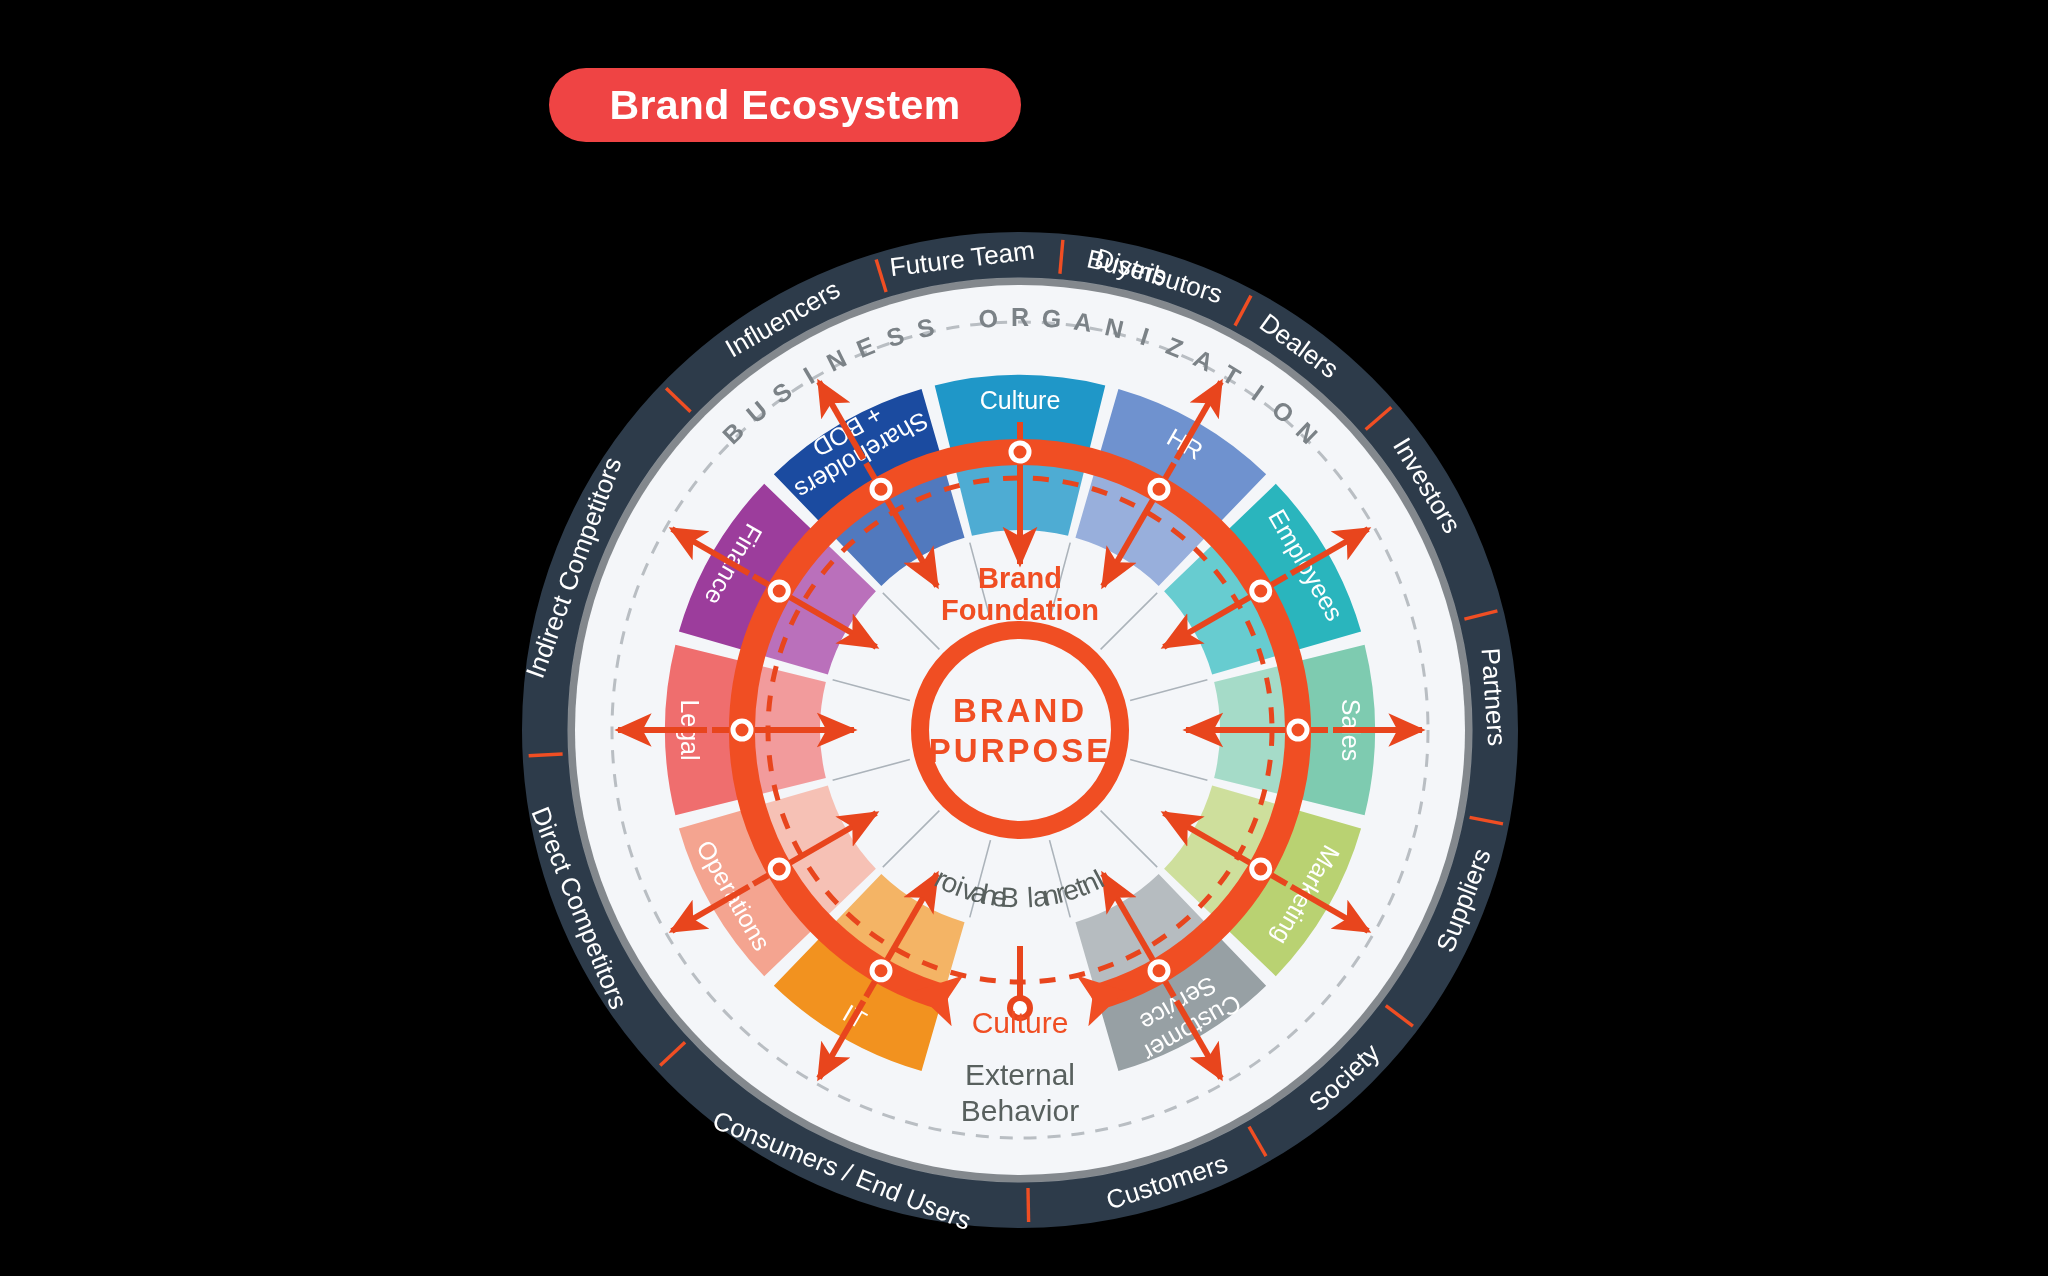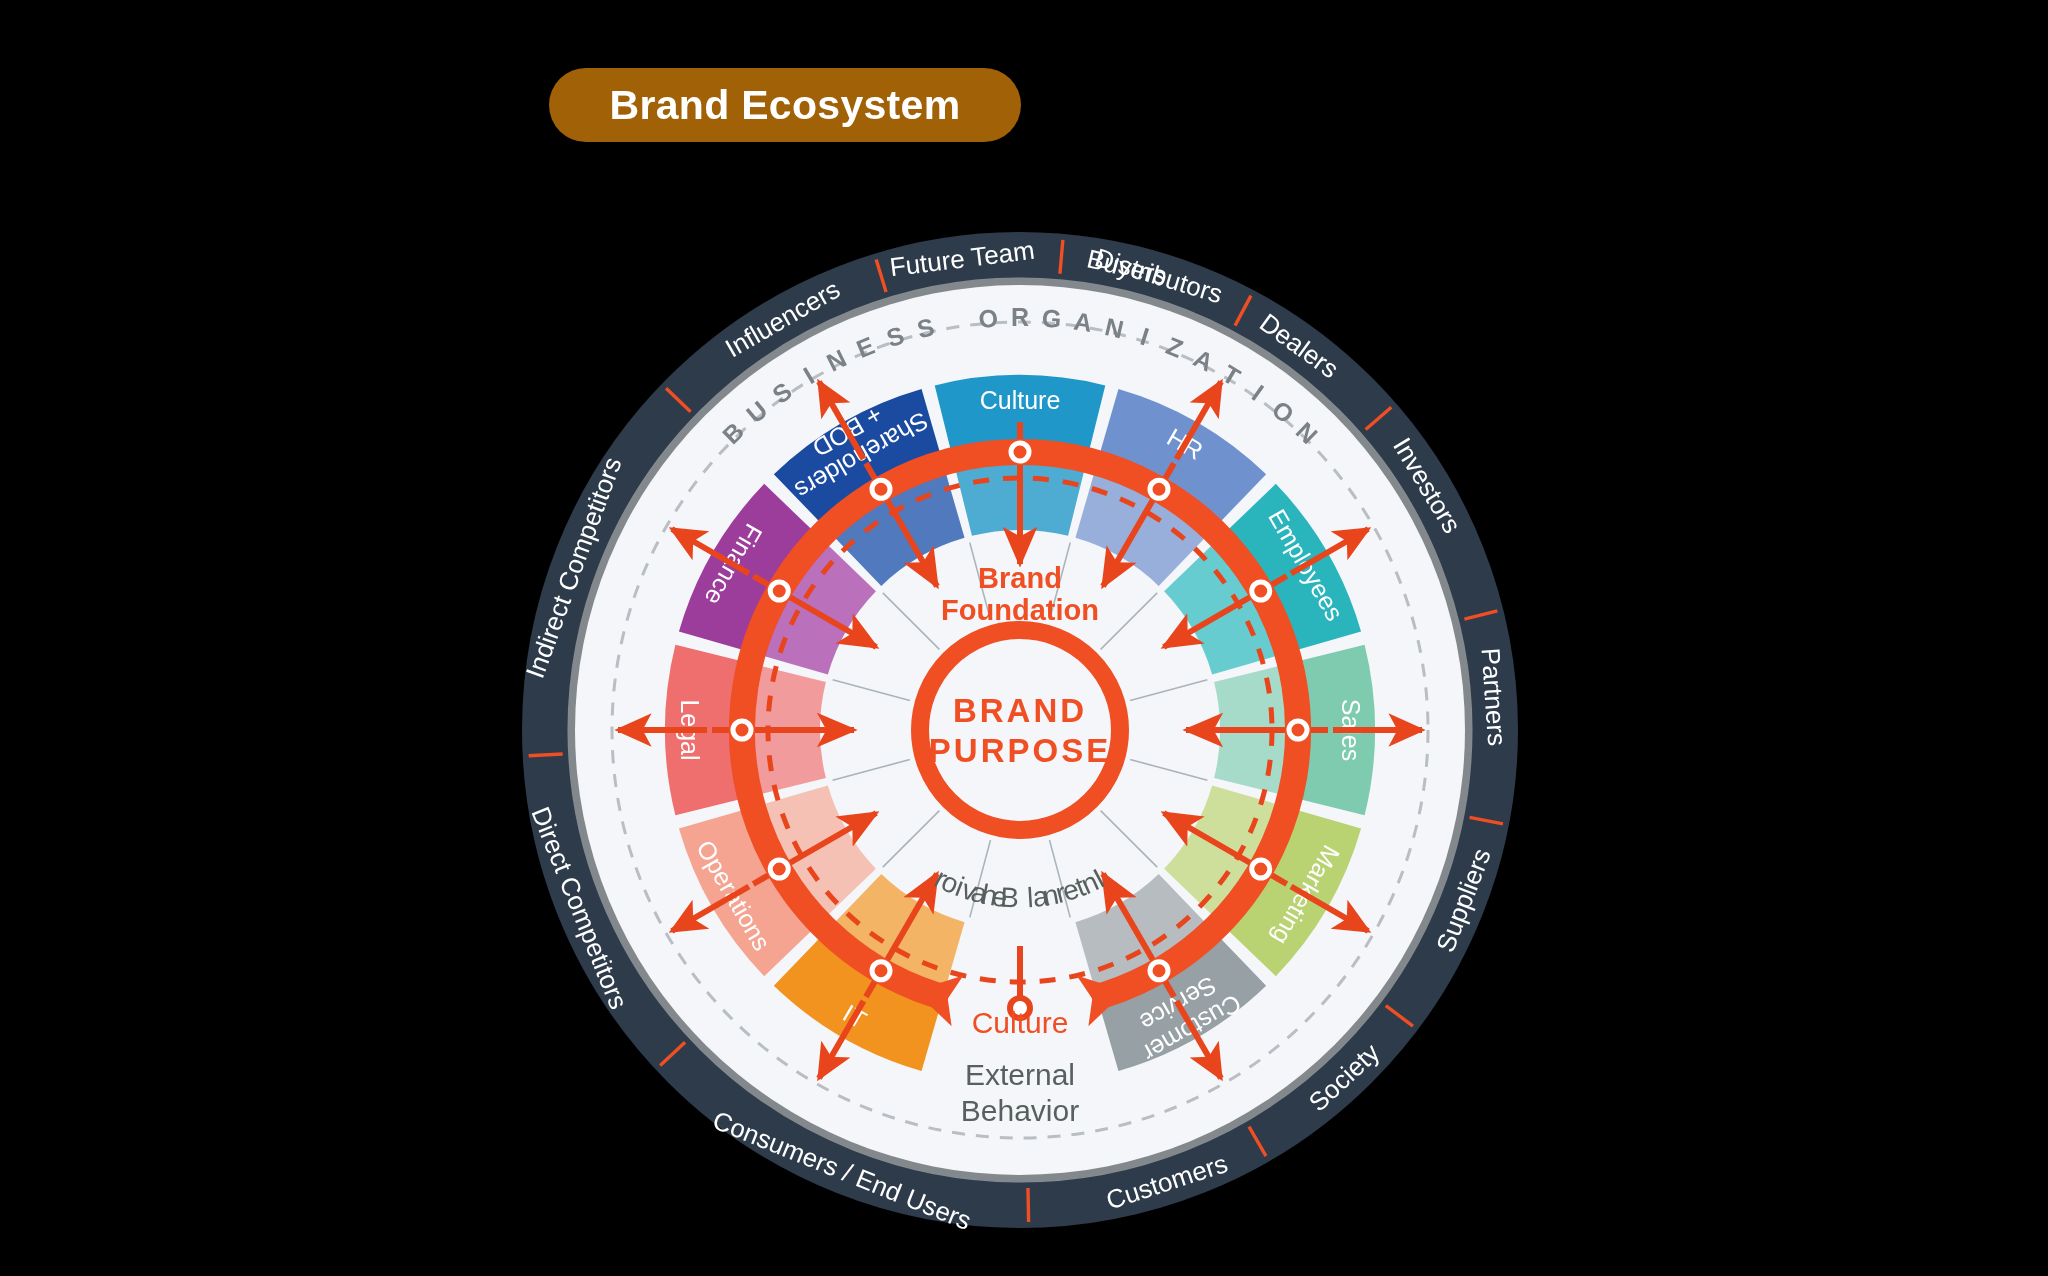--- a/index.html
+++ b/index.html
@@ -1,20 +1,20 @@
 <!DOCTYPE html>
 <html><head>
 <meta charset="utf-8">
 <style>
   html,body{margin:0;padding:0;background:#000;}
   body{width:2048px;height:1276px;overflow:hidden;font-family:"Liberation Sans",sans-serif;}
   #stage{position:relative;width:2048px;height:1276px;background:#000;}
   .title-pill{
     position:absolute;left:549px;top:68px;width:472px;height:74px;
-    background:#a16207;border-radius:37px;
+    background:#ef4444;border-radius:37px;
     display:flex;align-items:center;justify-content:center;
   }
   .title-pill span{
     color:#fff;font-size:41px;font-weight:bold;letter-spacing:.3px;
     font-family:"Liberation Sans",sans-serif;
   }
   svg{position:absolute;left:0;top:0;}
   text{font-family:"Liberation Sans",sans-serif;}
 </style>
 </head>

